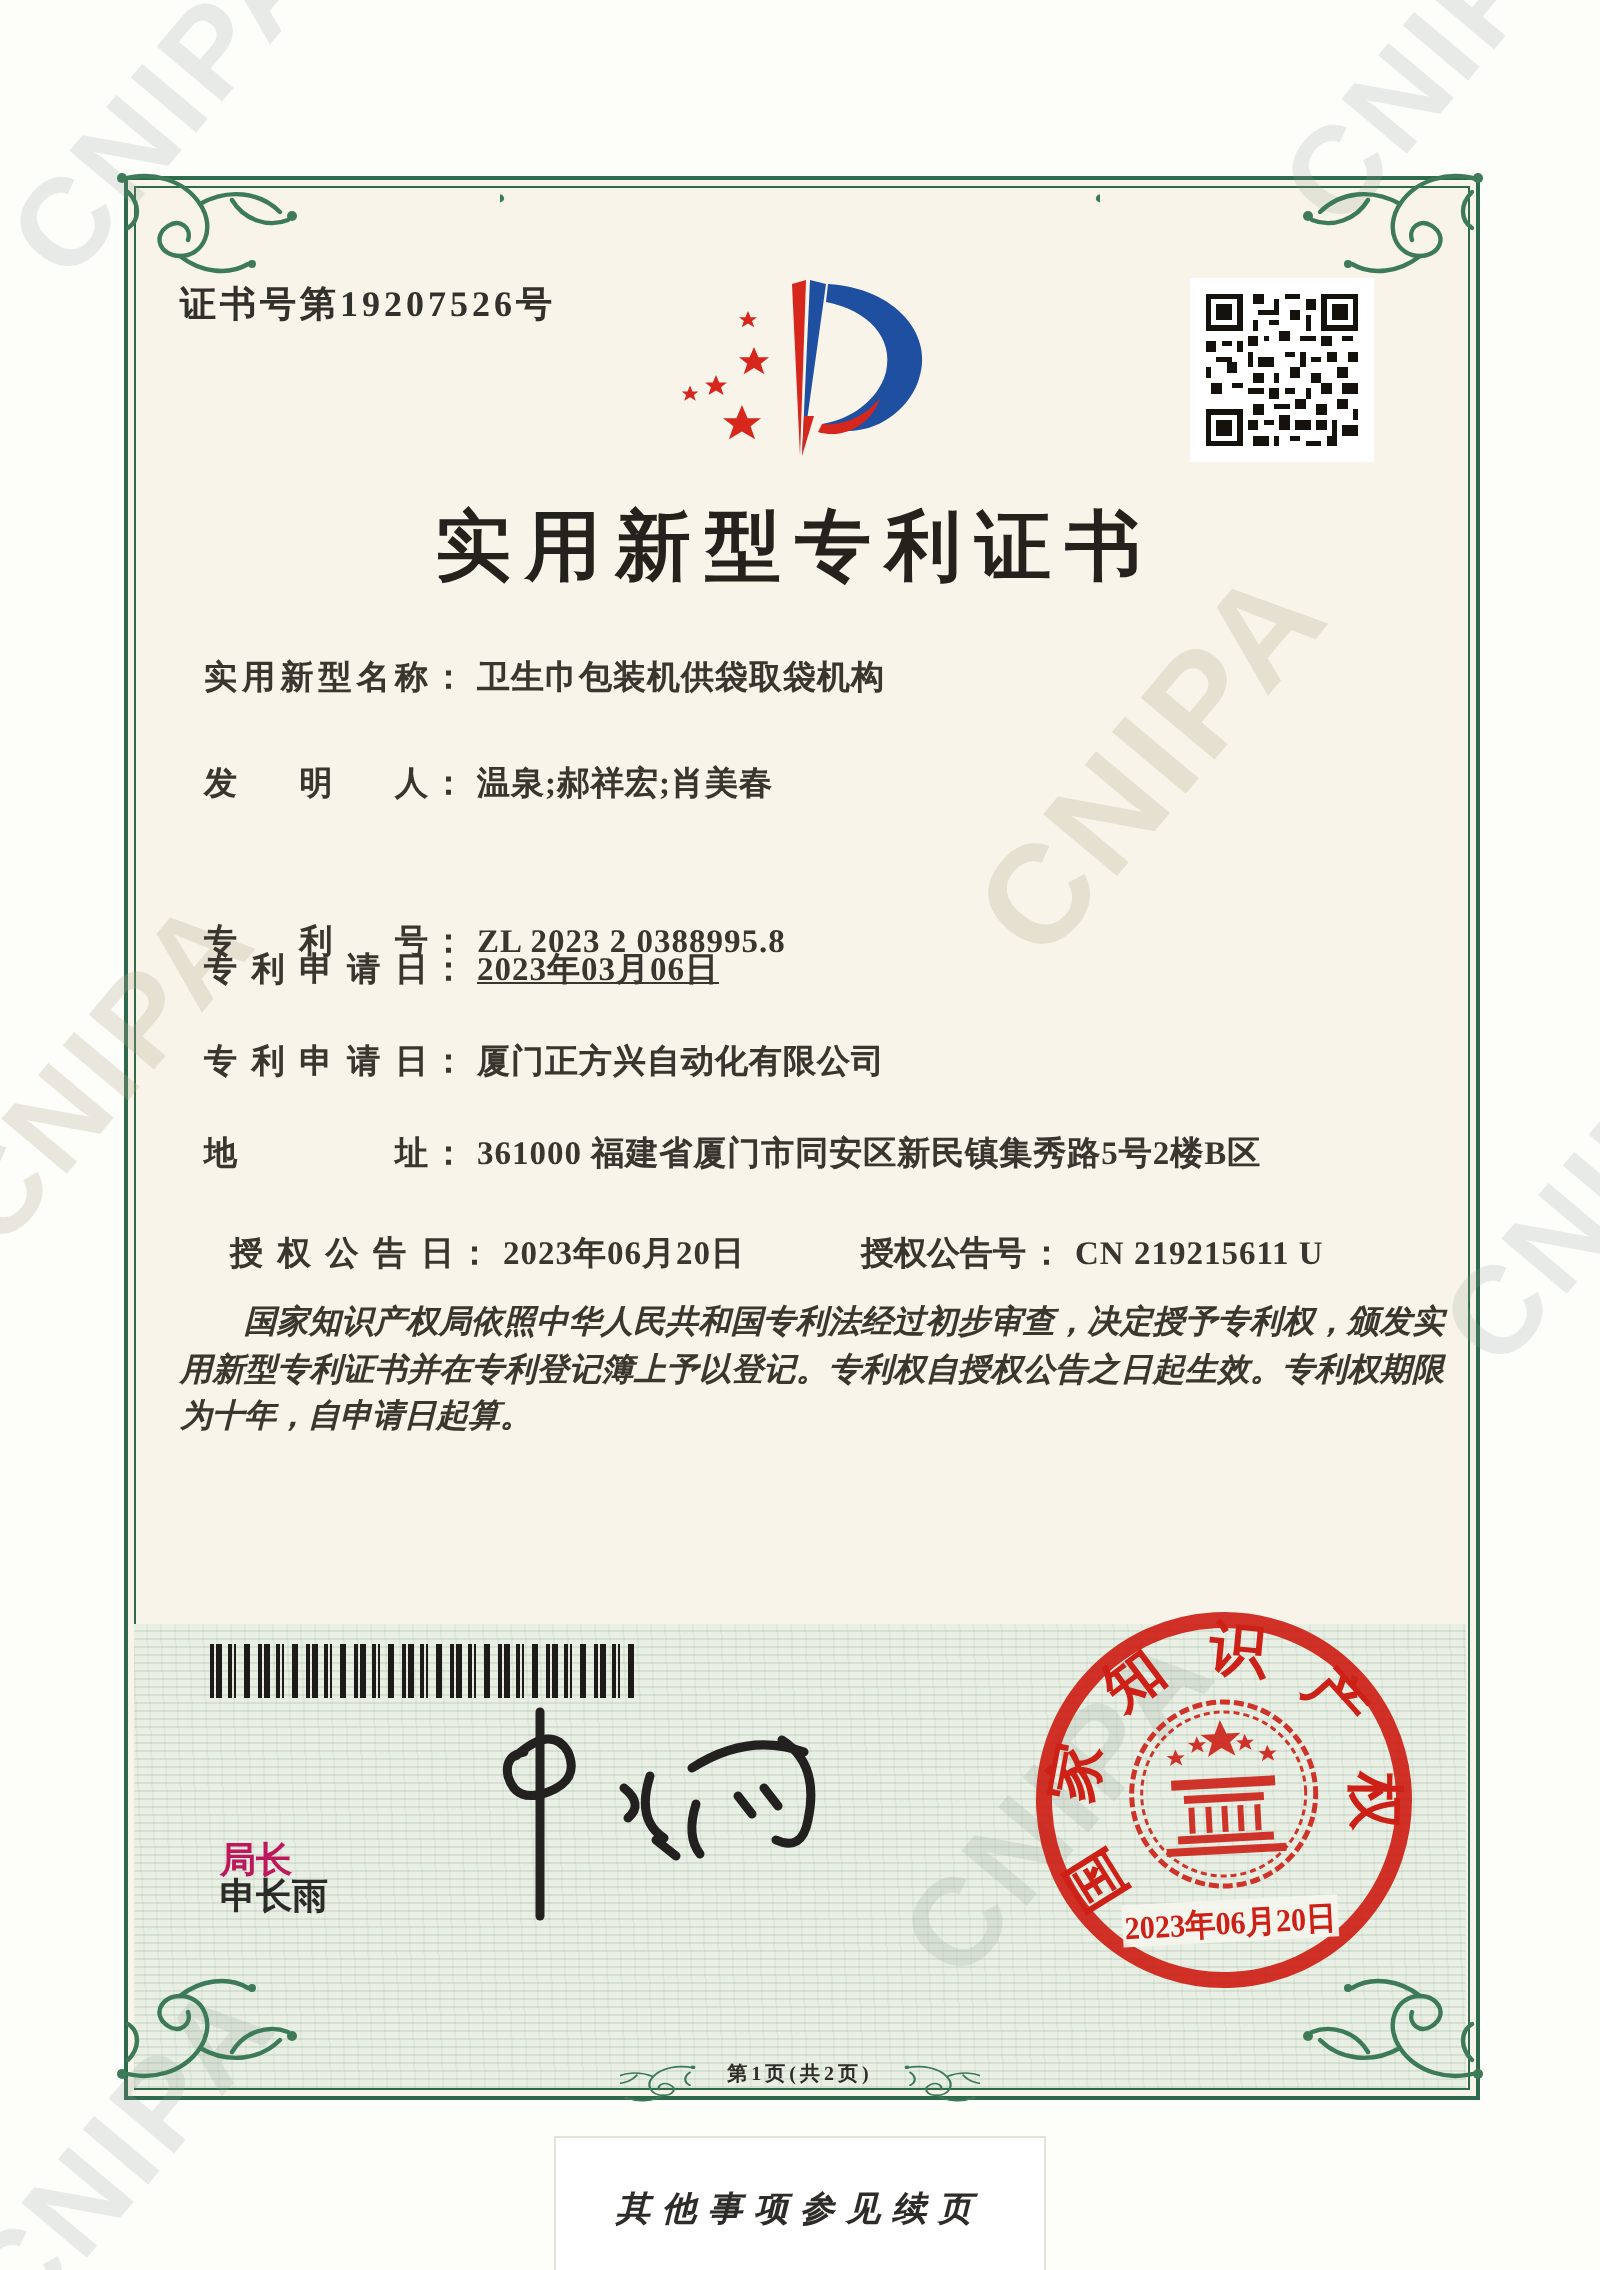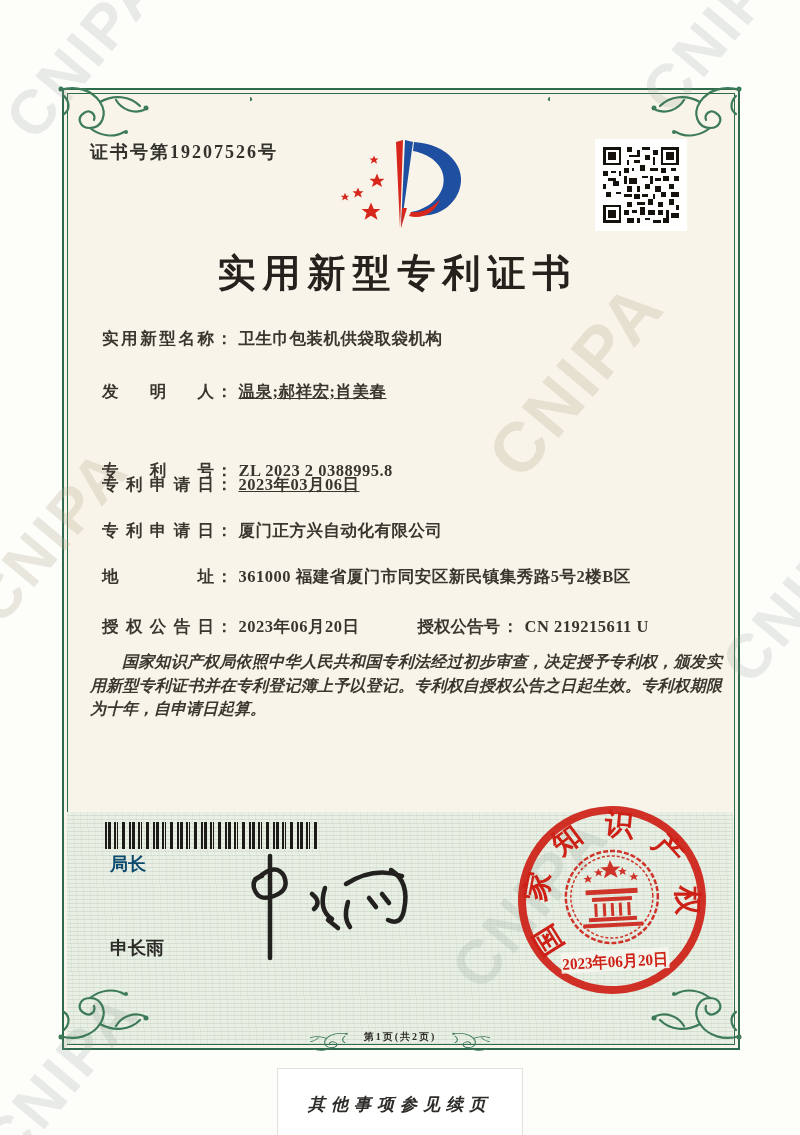--- a/index.html
+++ b/index.html
@@ -31,36 +31,36 @@
            display:flex;align-items:center;justify-content:center;}
 
   .title{position:absolute;z-index:2;left:0;top:248px;width:795px;margin:0;text-align:center;
          font-size:38px;font-weight:700;letter-spacing:7px;color:#25221e;}
 
   .fields{position:absolute;z-index:2;left:90px;top:320px;width:640px;font-size:16.5px;color:#3a362f;font-weight:600;}
   .frow{position:absolute;left:12px;white-space:nowrap;}
   .flabel{display:inline-block;width:112px;text-align:justify;text-align-last:justify;vertical-align:top;}
   .fcolon{display:inline-block;margin:0 6px 0 2px;}
   .fvalue{letter-spacing:.5px;}
-  .frow.r0{top:8px;}  .frow.r1{top:61px;text-decoration:underline;}  .frow.r2{top:108px;margin-top:32px;}
+  .frow.r0{top:8px;}  .frow.r1{top:61px;}  .frow.r2{top:108px;margin-top:32px;}
   .frow.r3{top:154px;text-decoration:underline;}.frow.r4{top:200px;} .frow.r5{top:246px;}
-  .frow.r6{top:296px;}
+  .frow.r6{top:296px;margin-left:13px;}
   .pair2{margin-left:58px;}
 
   .paras{position:absolute;z-index:2;left:90px;top:650px;width:632px;
          font-size:16px;line-height:23.5px;color:#3b372f;font-style:italic;font-weight:600;}
   .paras p{margin:0 0 9px 0;text-indent:2em;text-align:justify;}
 
   .barcode{position:absolute;z-index:2;left:105px;top:822px;width:212px;height:27px;
      background:repeating-linear-gradient(90deg,
        #1d1b18 0 2px,transparent 2px 3px,#1d1b18 3px 6px,transparent 6px 9px,
        #1d1b18 9px 11px,transparent 11px 12px,#1d1b18 12px 13px,transparent 13px 17px,
        #1d1b18 17px 20px,transparent 20px 24px);}
 
-  .signer-title{position:absolute;z-index:2;left:110px;top:852px;font:700 18px "Liberation Sans",sans-serif;color:#0c4a6e;}
+  .signer-title{position:absolute;z-index:2;left:110px;top:918px;font:700 18px "Liberation Sans",sans-serif;color:#be185d;}
   .signer-name{position:absolute;z-index:2;left:110px;top:936px;font:700 18px "Liberation Sans",sans-serif;color:#2b2b28;text-align:center;}
   .signature{position:absolute;z-index:3;left:228px;top:850px;}
 
   .seal{position:absolute;z-index:3;left:512px;top:800px;transform:rotate(-3deg);}
   .seal text{font-family:"Liberation Serif",serif;font-weight:700;fill:#cd2016;}
 
   .page-number{position:absolute;z-index:2;left:0;top:1030px;width:800px;text-align:center;
                font-size:10px;letter-spacing:2px;color:#2f2d29;font-weight:600;}
 
   .footer-note{position:absolute;z-index:2;left:50%;top:1068px;transform:translateX(-50%);

